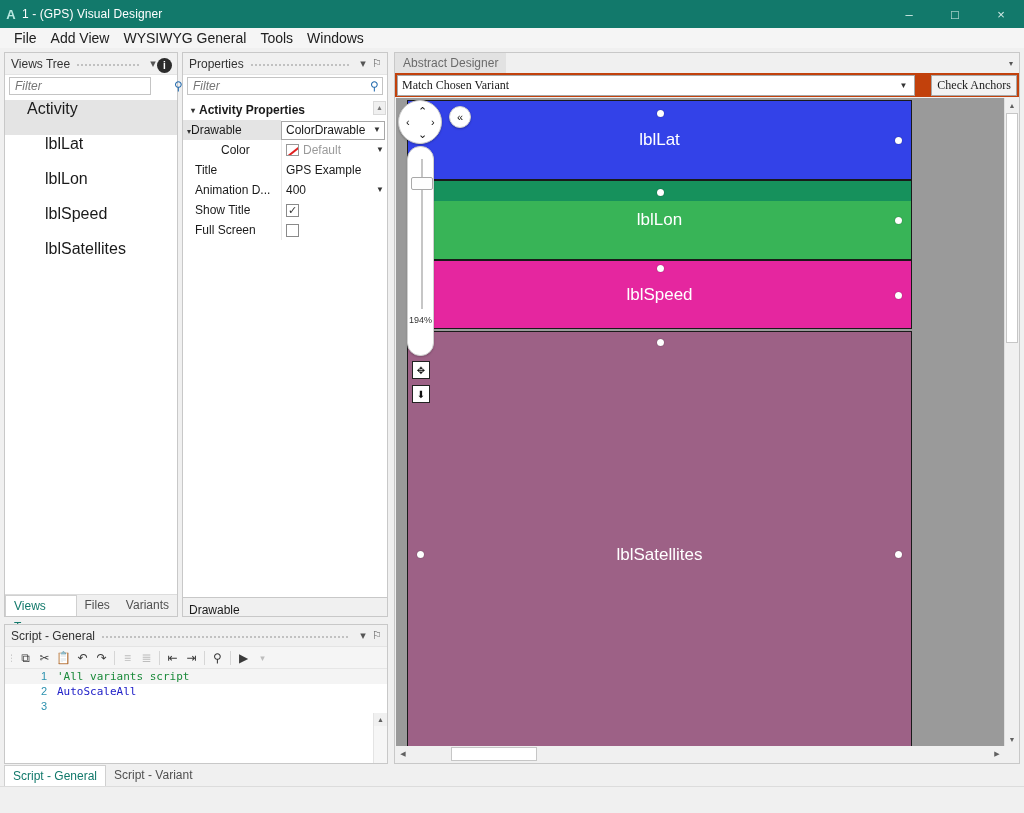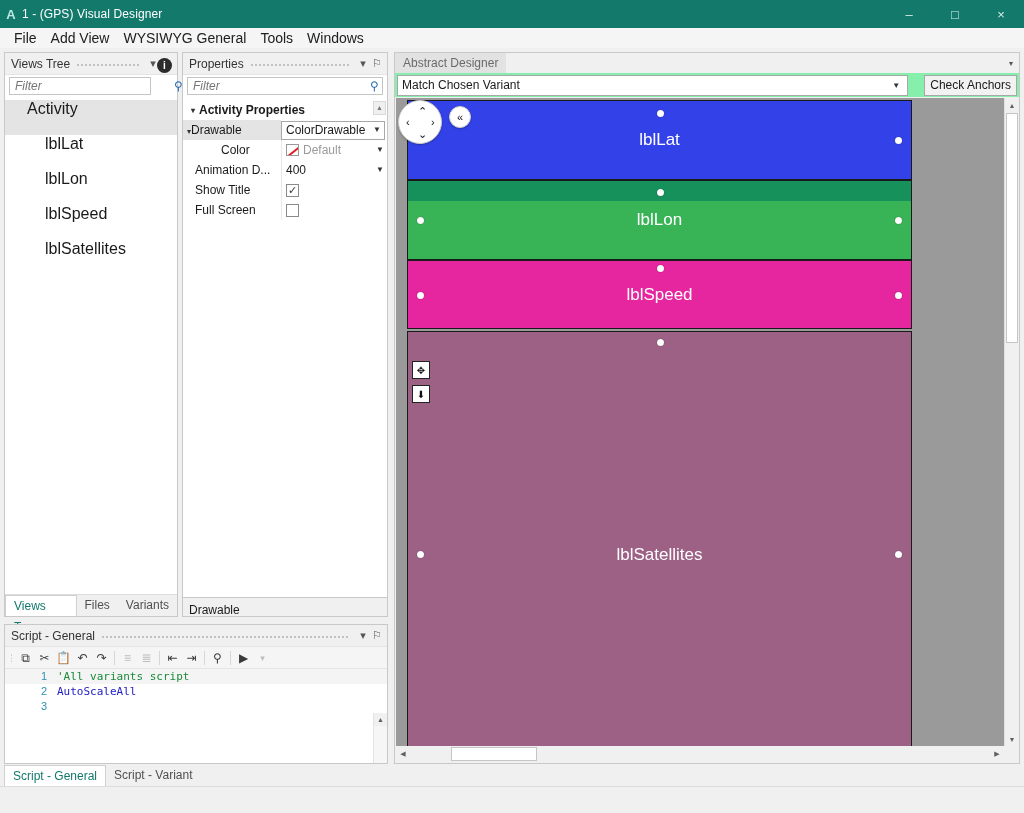--- a/index.html
+++ b/index.html
@@ -136,21 +136,21 @@
   }
   .doc-tab {
     height: 20px; line-height: 20px; padding: 0 8px; font-size: 12px; color: #6a6a6a;
     background: #e2e2e2;
   }
   .doc-tab.active { background: #e2e2e2; color: #6a6a6a; }
   .doc-caret { margin-left: auto; margin-right: 6px; font-size: 8px; color: #555; }
 
   .variant-bar {
     position: absolute; left: 0; top: 20px; right: 0; height: 24px;
-    display: flex; align-items: center; padding: 1px 2px; background: #86efac;
+    display: flex; align-items: center; padding: 1px 2px; background: #c2410c; font-family: Liberation Serif, serif;
   }
   .combo {
     flex: 1; height: 21px; border: 1px solid #a8a8a8; background: #fff;
     display: flex; align-items: center; padding: 0 4px; font-size: 12px;
   }
   .combo .caret-sm { margin-left: auto; }
   .btn {
     height: 21px; border: 1px solid #a8a8a8; background: #f2f2f2; padding: 0 5px;
     font-size: 12px; display: flex; align-items: center; margin-left: 16px; color: #1a1a1a;
   }
@@ -355,20 +355,24 @@
 
         <div class="prop-row">
           <span class="prop-name" style="padding-left:38px;">Color</span>
           <span class="prop-val">
             <span class="swatch"></span>
             <span class="dim">Default</span>
             <span class="caret-sm">▼</span>
           </span>
         </div>
 
+        <div class="prop-row">
+          <span class="prop-name" style="padding-left:12px;">Title</span>
+          <span class="prop-val">GPS Example</span>
+        </div>
 
         <div class="prop-row">
           <span class="prop-name" style="padding-left:12px;">Animation D...</span>
           <span class="prop-val">
             <span>400</span>
             <span class="caret-sm">▼</span>
           </span>
         </div>
 
         <div class="prop-row">
@@ -443,20 +447,25 @@
 
       <div class="navpad">
         <span style="left:19px; top:5px;">⌃</span>
         <span style="left:19px; top:28px;">⌄</span>
         <span style="left:7px; top:16px;">‹</span>
         <span style="left:32px; top:16px;">›</span>
       </div>
 
       <div class="collapse-btn">«</div>
 
+      <div class="zoomrail">
+        <div class="zoom-track"></div>
+        <div class="zoom-thumb"></div>
+        <div class="zoom-pct">194%</div>
+      </div>
       <div class="zoom-ico" style="top:263px; left:16px;">✥</div>
       <div class="zoom-ico" style="top:287px; left:16px;">⬇</div>
     </div>
 
     <div class="canvas-vscroll">
       <div class="sb-arrow" style="left:0; top:0; width:14px; height:14px;">▲</div>
       <div class="sb-thumb" style="left:1px; top:15px; width:12px; height:230px;"></div>
       <div class="sb-arrow" style="left:0; bottom:0; width:14px; height:14px;">▼</div>
     </div>
 

